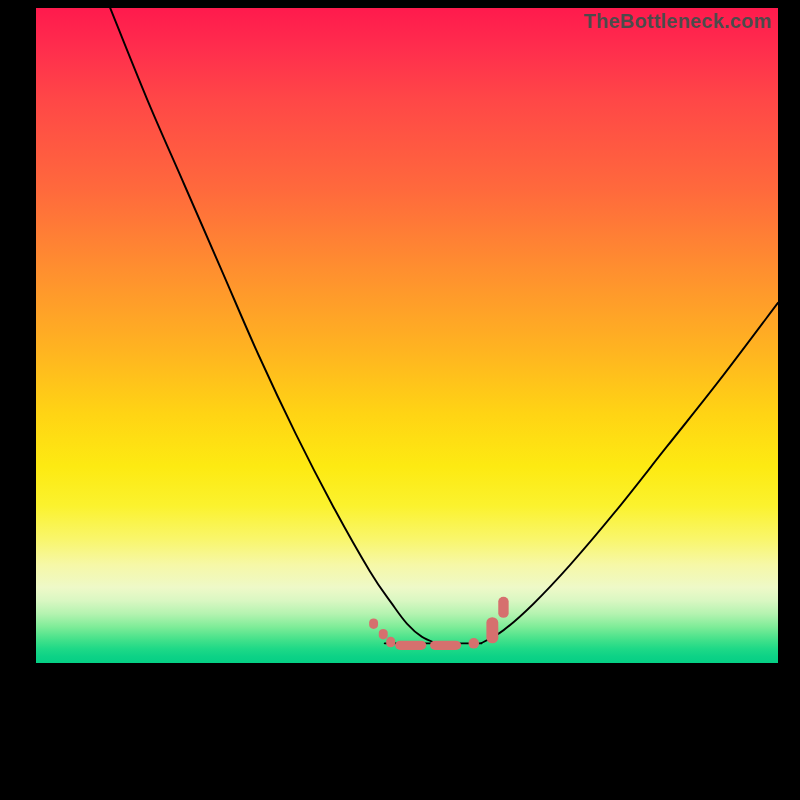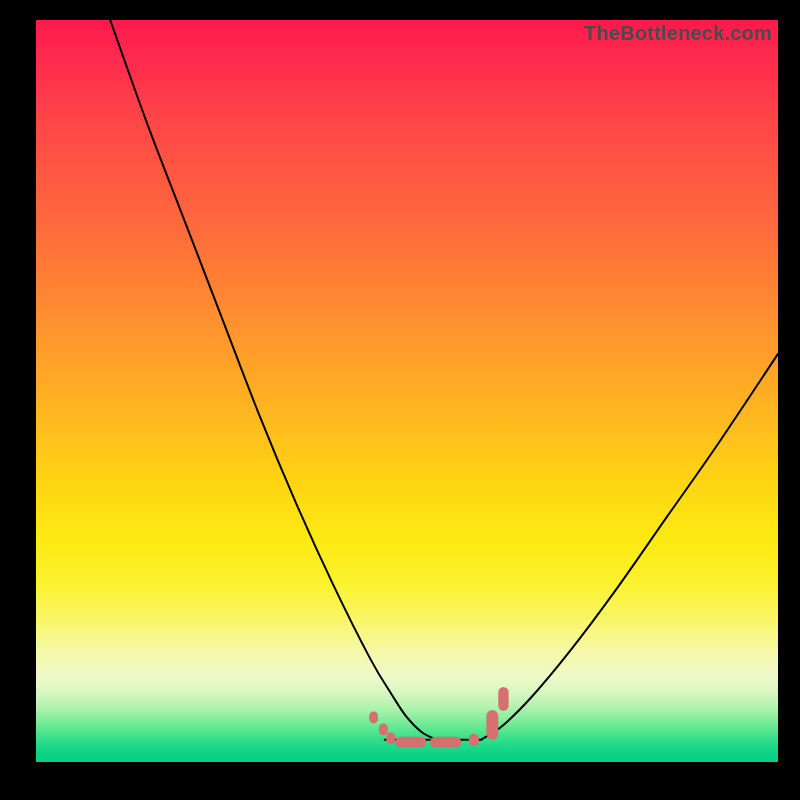--- a/index.html
+++ b/index.html
@@ -13,23 +13,23 @@
   }
   .frame {
     position: relative;
     width: 800px;
     height: 800px;
     background: #000;
   }
   .plot {
     position: absolute;
     left: 36px;
-    top: 20px;
+    top: 8px;
     width: 742px;
-    height: 742px;
+    height: 655px;
     
     background: linear-gradient(
       to bottom,
       #ff1a4d 0%,
       #ff2d4d 6%,
       #ff4747 14%,
       #ff6a3c 28%,
       #ff8f2f 40%,
       #ffb321 52%,
       #ffd414 62%,

